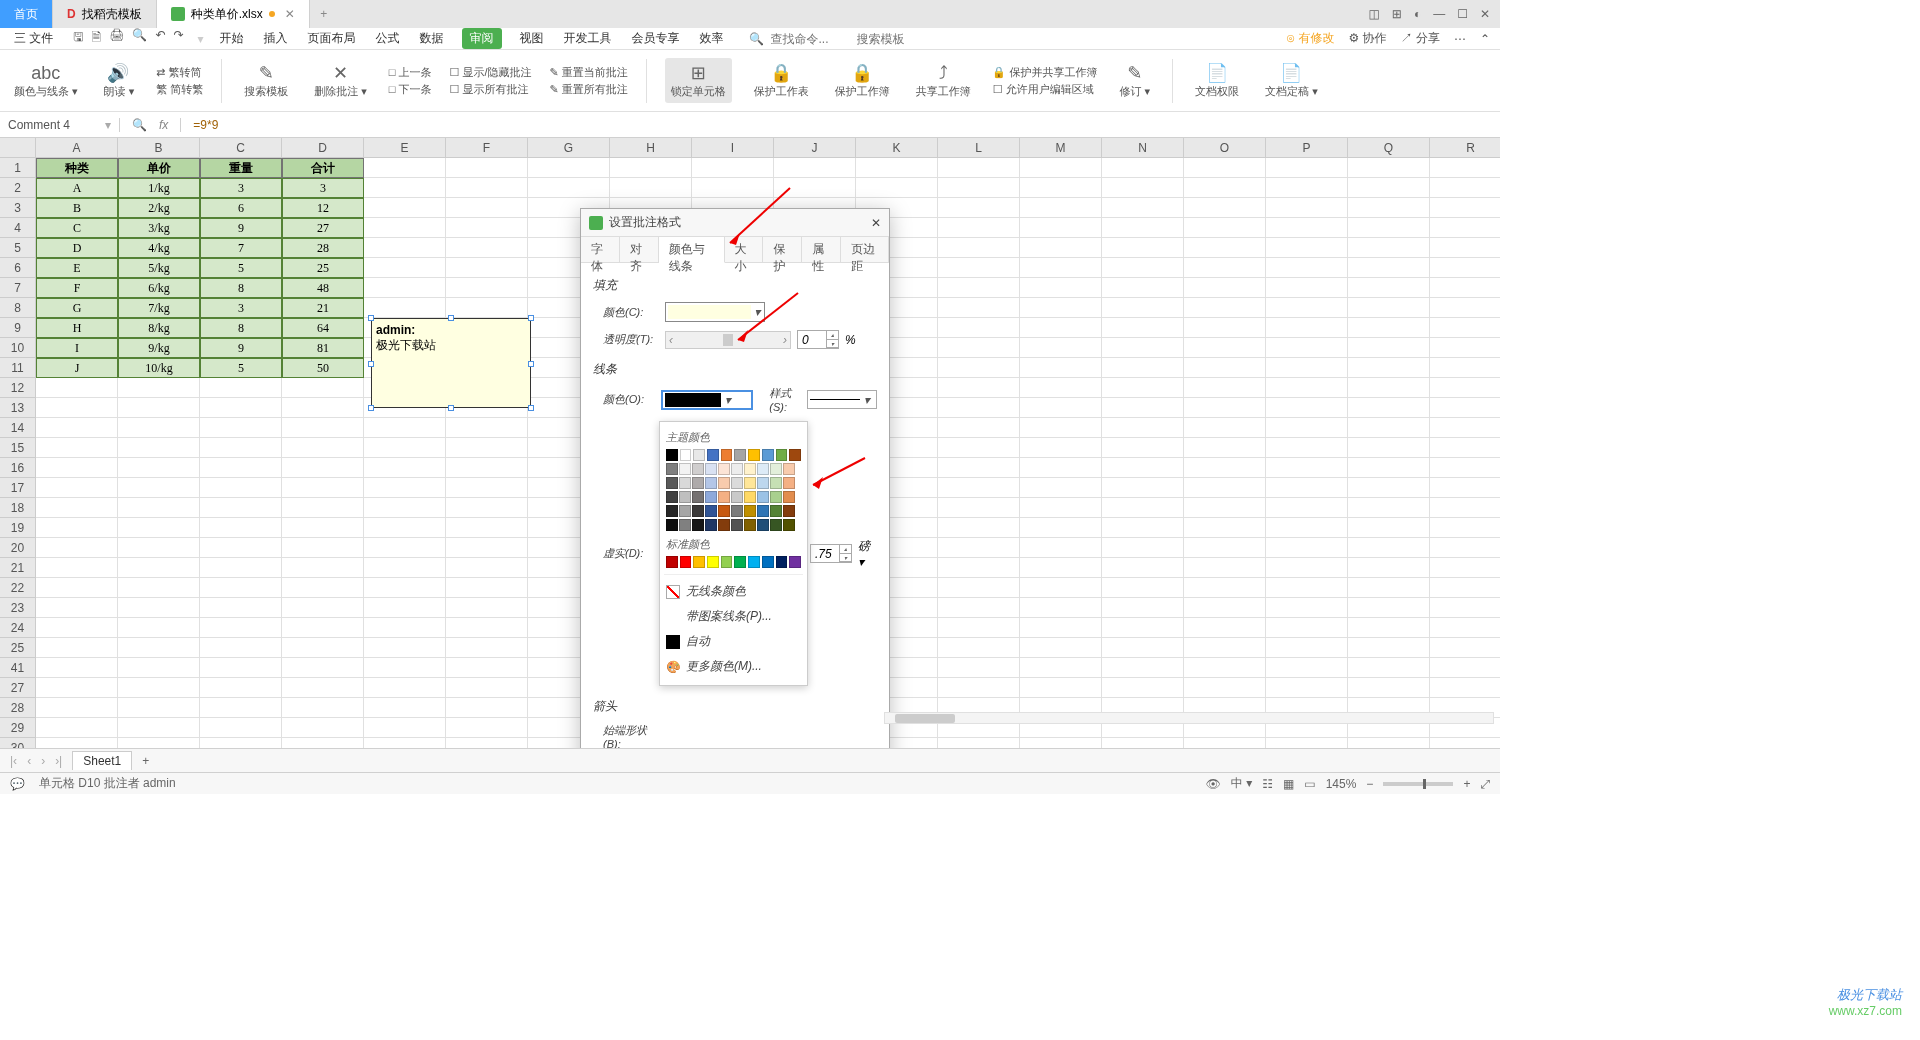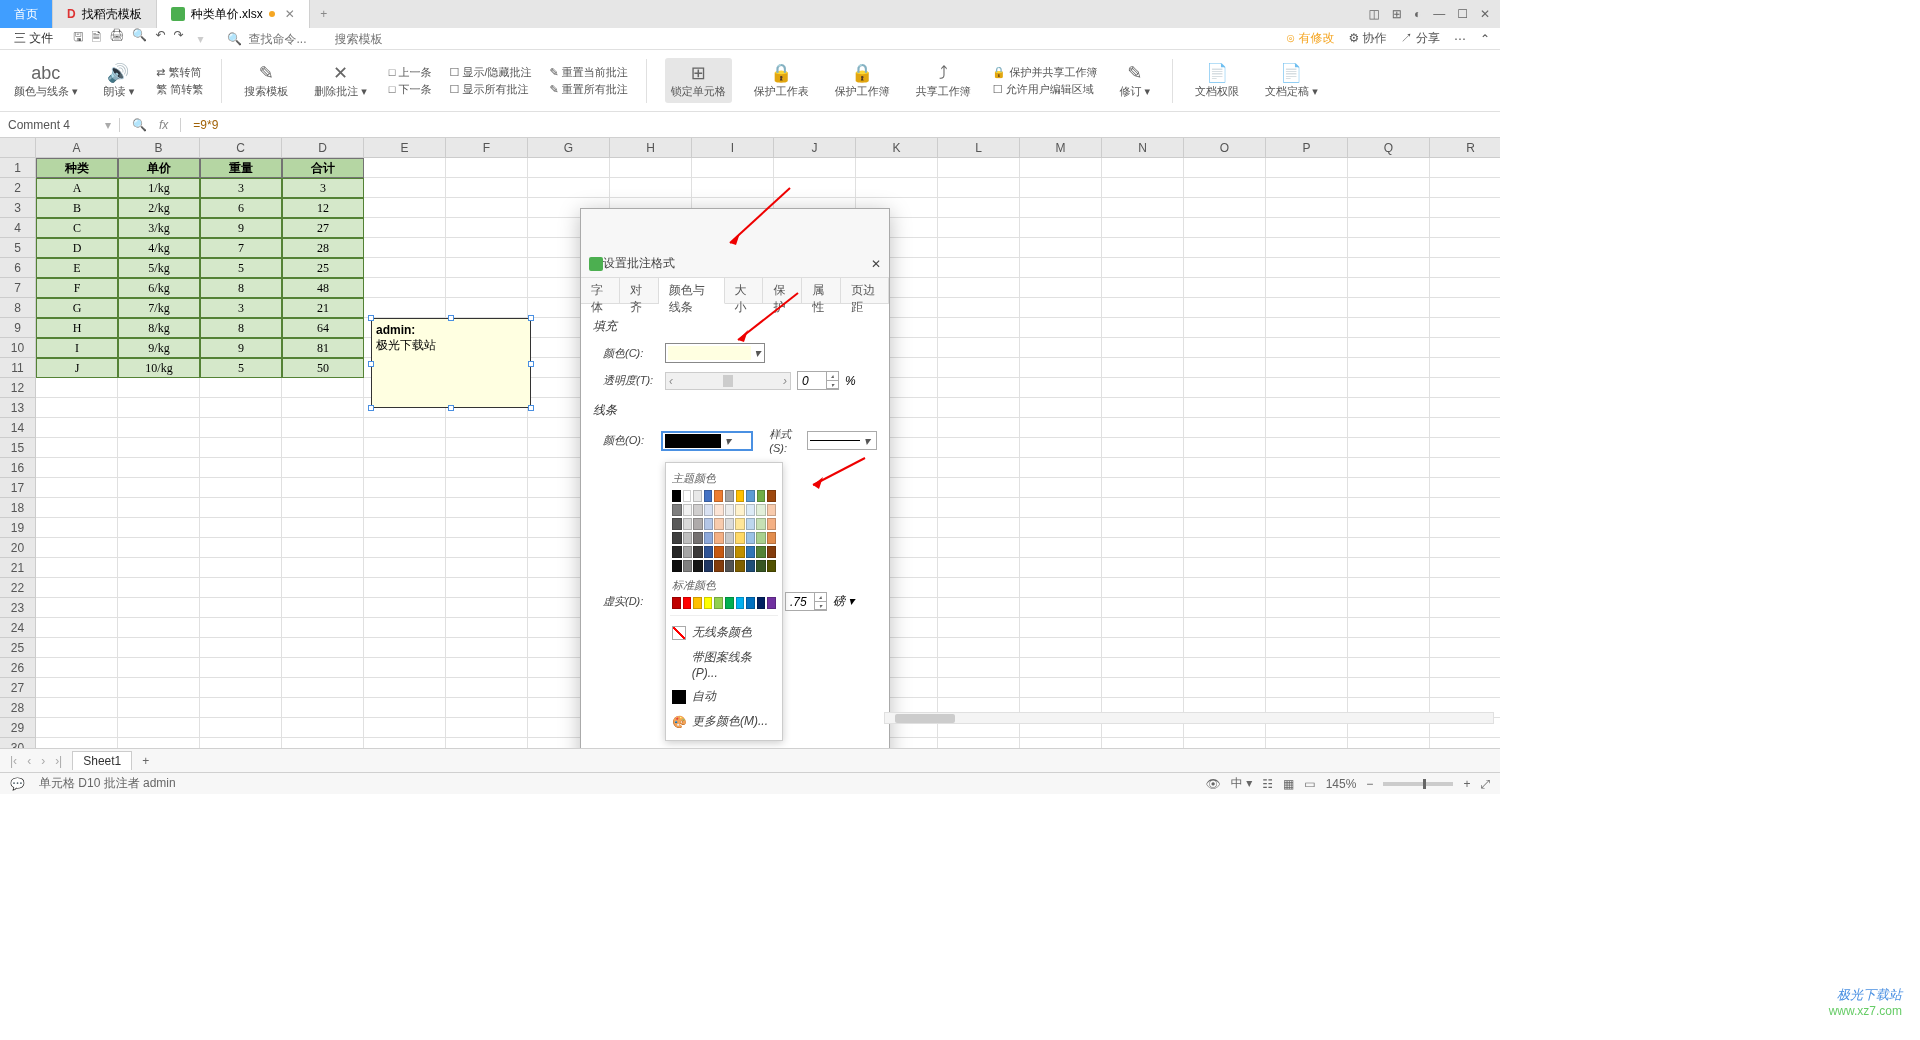--- a/index.html
+++ b/index.html
@@ -44,21 +44,21 @@
 .rowhdr{position:absolute;top:20px;left:0;}
 .rh{height:20px;width:36px;background:#e8e8e8;border-right:1px solid #ccc;border-bottom:1px solid #ccc;display:flex;align-items:center;justify-content:center;color:#555;}
 .cells{position:absolute;top:20px;left:36px;}
 .crow{display:flex;}
 .cell{width:82px;height:20px;border-right:1px solid #e0e0e0;border-bottom:1px solid #e0e0e0;display:flex;align-items:center;justify-content:center;font-family:"SimSun";}
 .cell.hdr{background:#b5d6a3;border:1px solid #737373;font-weight:bold;}
 .cell.dat{background:#d5e8ca;border:1px solid #548235;}
 .comment{position:absolute;background:#ffffe1;border:1px solid #333;width:160px;height:90px;padding:4px;font-size:11px;}
 .chandle{width:6px;height:6px;background:#fff;border:1px solid #4a90e2;position:absolute;}
 .dialog{position:absolute;background:#f7f7f7;border:1px solid #aaa;box-shadow:0 4px 20px rgba(0,0,0,0.25);width:310px;}
-.dtitle{height:28px;display:flex;align-items:center;padding:0 8px;border-bottom:1px solid #ddd;color:#444;margin-top:41px;}
+.dtitle{height:28px;display:flex;align-items:center;padding:0 8px;gap:6px;border-bottom:1px solid #ddd;color:#444;}
 .dtitle .ico{width:14px;height:14px;background:#4CAF50;border-radius:2px;}
 .dtitle .close{margin-left:auto;cursor:pointer;}
 .dtabs{display:flex;height:26px;}
 .dtab{padding:4px 10px;border-right:1px solid #ddd;border-bottom:1px solid #ddd;color:#555;cursor:pointer;}
 .dtab.active{background:#fff;border-bottom:1px solid #fff;}
 .dbody{background:#fff;padding:8px 12px 18px;font-style:italic;}
 .dsect{font-size:12px;color:#333;margin-top:6px;}
 .drow{display:flex;align-items:center;margin-top:8px;gap:6px;}
 .dlbl{width:66px;color:#444;font-size:11px;text-align:left;padding-left:10px;}
 .dcolor{width:100px;height:20px;border:1px solid #888;display:flex;align-items:center;}
@@ -66,21 +66,21 @@
 .dcolor.line{border:2px solid #4a90e2;}
 .dcolor.line .sw{width:56px;height:14px;margin-left:2px;background:#000;}
 .ddd{width:14px;text-align:center;color:#555;}
 .dslider{width:126px;height:18px;border:1px solid #ccc;display:flex;align-items:center;justify-content:space-between;padding:0 3px;color:#888;background:#f0f0f0;}
 .dslider .bar{width:10px;height:12px;background:#ccc;}
 .dnum{width:42px;height:19px;border:1px solid #aaa;display:flex;align-items:center;padding:0 4px;position:relative;}
 .dnum .spin{position:absolute;right:0;top:0;width:12px;height:100%;border-left:1px solid #aaa;display:flex;flex-direction:column;}
 .dnum .spin div{flex:1;font-size:6px;text-align:center;color:#666;border-bottom:1px solid #aaa;}
 .dline{width:76px;height:19px;border:1px solid #aaa;display:flex;align-items:center;justify-content:center;}
 .dline .ln{width:50px;height:1px;background:#000;}
-.cpick{width:118px;background:#fff;border:1px solid #ccc;box-shadow:0 2px 8px rgba(0,0,0,.2);padding:6px;}
+.cpick{width:149px;background:#fff;border:1px solid #ccc;box-shadow:0 2px 8px rgba(0,0,0,.2);padding:6px;}
 .cpick .title{font-size:11px;color:#666;margin:2px 0 4px;}
 .cprow{display:flex;gap:2px;margin-bottom:2px;}
 .cpsw{width:12px;height:12px;border:1px solid rgba(0,0,0,.2);}
 .cprow.line{gap:1px;}
 .cprow.line .cpsw{width:12px;height:12px;}
 .cpopt{display:flex;align-items:center;gap:6px;padding:4px 2px;cursor:pointer;color:#444;font-size:11px;}
 .cpoptico{width:14px;height:14px;display:inline-flex;align-items:center;justify-content:center;}
 .arrow{position:absolute;pointer-events:none;}
 .sheets{height:24px;border-top:1px solid #d0d0d0;display:flex;align-items:center;padding-left:10px;gap:10px;color:#666;background:#f7f7f7;}
 .sheets .navbtn{color:#aaa;cursor:pointer;}
@@ -124,20 +124,32 @@
   <span class="mfile">三 文件</span>
   <div class="qat">
     <span>🖫</span>
     <span>🗎</span>
     <span>🖨</span>
     <span>🔍</span>
     <span>↶</span>
     <span>↷</span>
   </div>
   <span style="color:#ccc">▾</span>
+  <div class="menus">
+      <div>开始</div>
+      <div>插入</div>
+      <div>页面布局</div>
+      <div>公式</div>
+      <div>数据</div>
+      <div class="active">审阅</div>
+      <div>视图</div>
+      <div>开发工具</div>
+      <div>会员专享</div>
+      <div>效率</div>
+    </div>
   <div class="msearch">
     <span>🔍</span>
     <input placeholder="查找命令..." style="">
     <input placeholder="搜索模板" style="">
   </div>
   <div class="mright">
     <span class="unsaved">⊙ 有修改</span>
     <span>⚙ 协作</span>
     <span>↗ 分享</span>
     <span>⋯</span>
@@ -268,21 +280,21 @@
       <div class="rh">16</div>
       <div class="rh">17</div>
       <div class="rh">18</div>
       <div class="rh">19</div>
       <div class="rh">20</div>
       <div class="rh">21</div>
       <div class="rh">22</div>
       <div class="rh">23</div>
       <div class="rh">24</div>
       <div class="rh">25</div>
-      <div class="rh">26</div>
+      <div class="rh">41</div>
       <div class="rh">27</div>
       <div class="rh">28</div>
       <div class="rh">29</div>
       <div class="rh">30</div>
     </div>
   <div class="cells">
       <div class="crow">
         <div class="cell hdr">种类</div>
         <div class="cell hdr">单价</div>
         <div class="cell hdr">重量</div>

